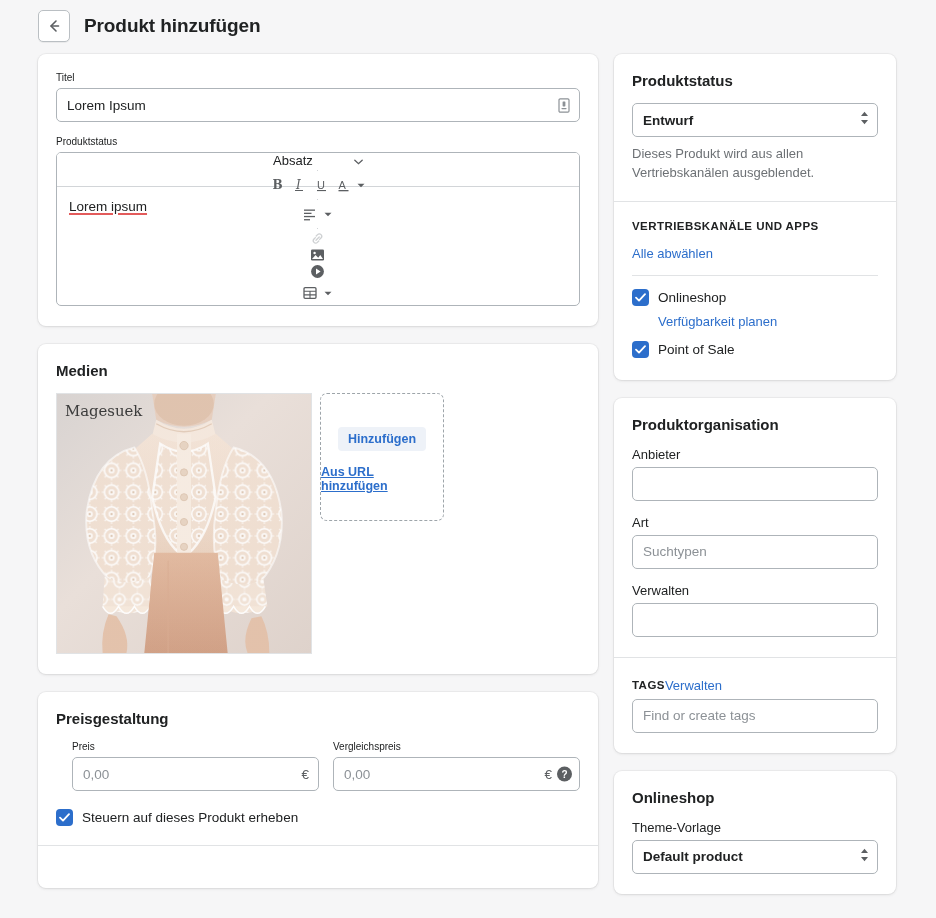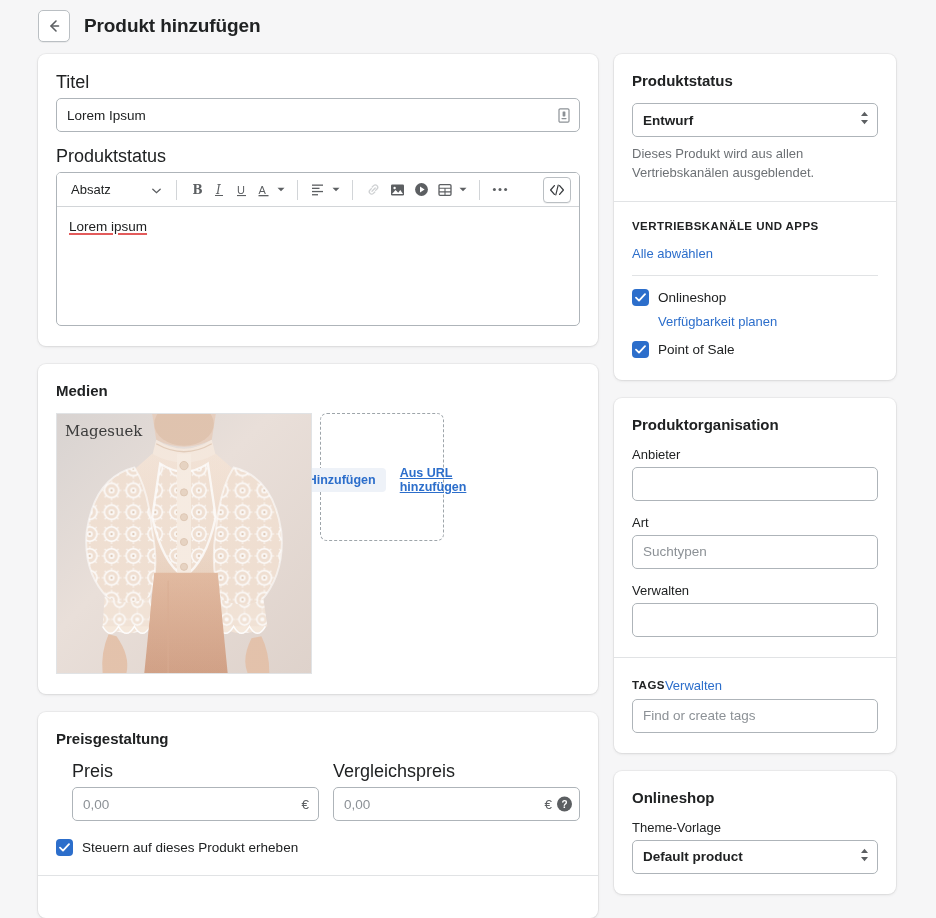--- a/index.html
+++ b/index.html
@@ -59,21 +59,21 @@
 
   .card-title {
     font-size: 15px;
     font-weight: bold;
     color: #202223;
     margin: 0 0 14px 0;
   }
 
   
   .field-label {
-    font-size: 18px;
+    font-size: 10px;
     color: #202223;
     margin-bottom: 5px;
     display: block;
   }
   .input-wrap { position: relative; }
   .text-input {
     width: 100%;
     height: 34px;
     border: 1px solid #aeb4b9;
     border-radius: 5px;
@@ -104,20 +104,21 @@
     background: #fff;
   }
   .editor-toolbar {
     display: flex;
     align-items: center;
     height: 34px;
     padding: 0 8px 0 6px;
     border-bottom: 1px solid #d2d5d8;
     background: #ffffff;
     gap: 2px;
+    flex-direction: column;
   }
   .tb-select {
     display: flex; align-items: center;
     justify-content: space-between;
     width: 104px; height: 26px;
     padding: 0 6px 0 8px;
     font-size: 13px;
     color: #202223;
     cursor: pointer;
     border-radius: 3px;
@@ -180,20 +181,21 @@
     position: relative;
     cursor: pointer;
     background: #15803d;
   }
   .media-thumb svg { display: block; width: 100%; height: 100%; }
   .media-drop {
     width: 124px; height: 128px;
     border: 1px dashed #9ea5aa;
     border-radius: 7px;
     display: flex;
+    flex-direction: column;
     align-items: center;
     justify-content: center;
     gap: 14px;
     padding-top: 6px;
   }
   .btn-plain {
     background: #eef2f8;
     color: #2c6ecb;
     font-size: 12.5px;
     font-weight: bold;

